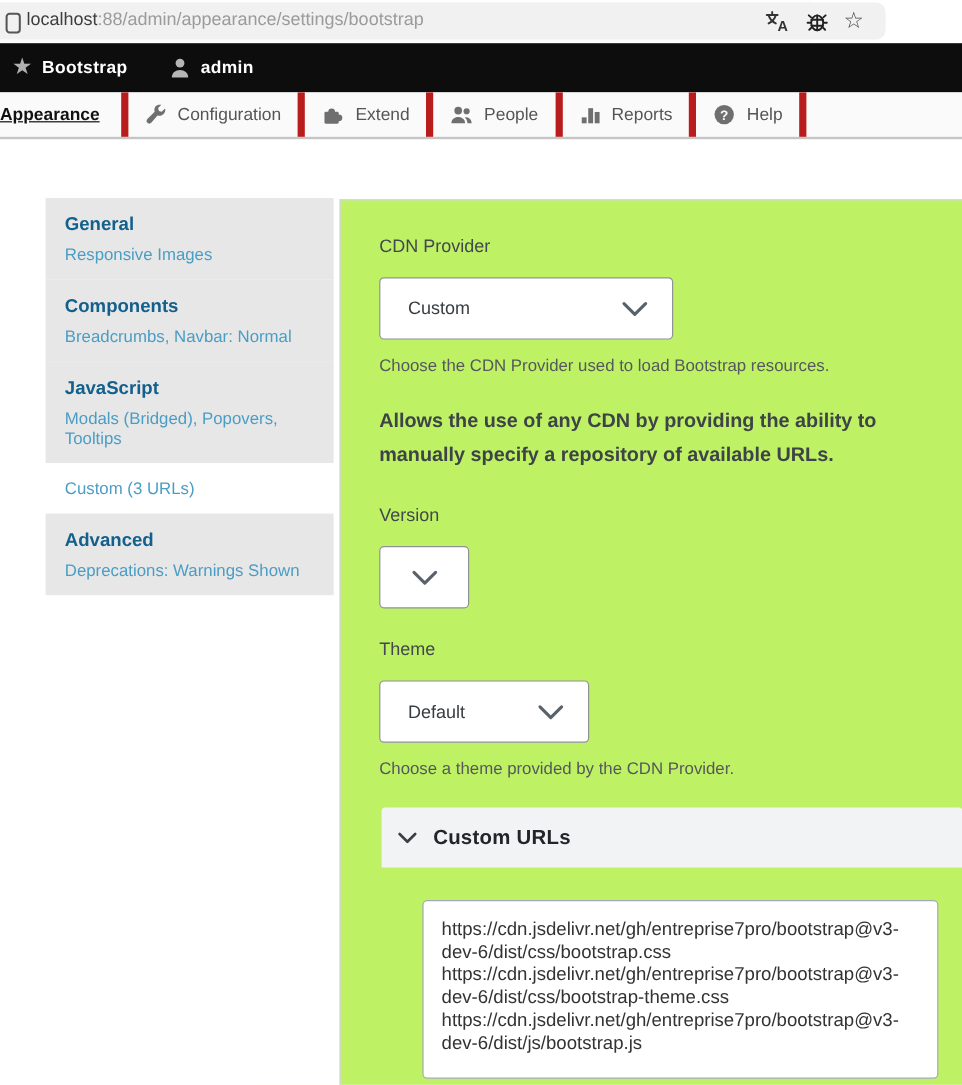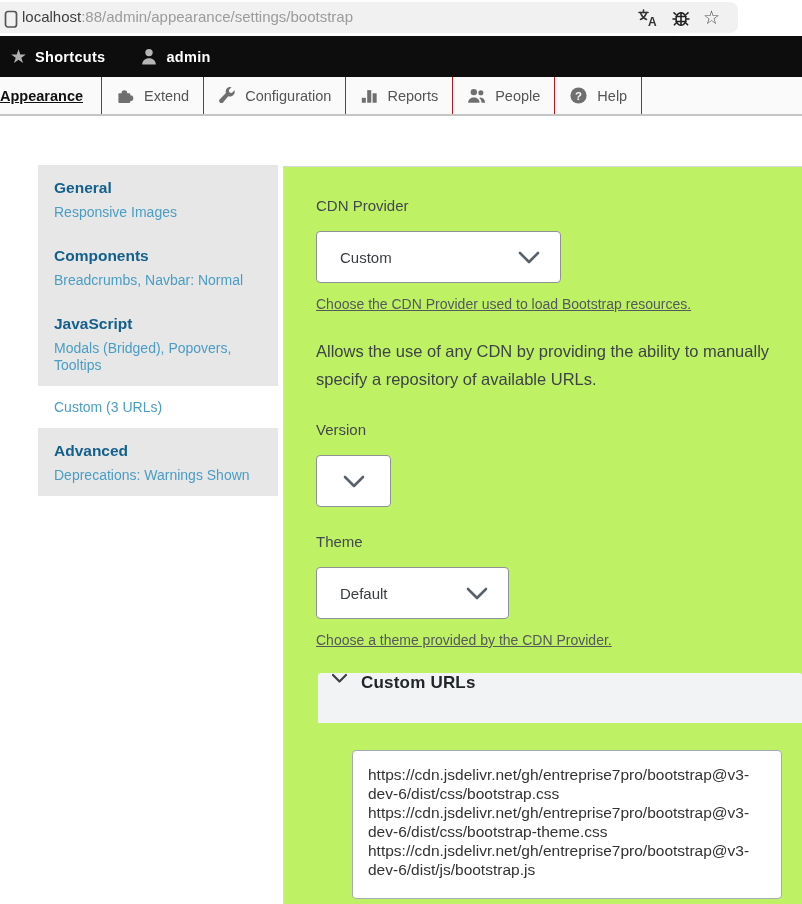--- a/index.html
+++ b/index.html
@@ -21,21 +21,21 @@
                display:flex; align-items:center; color:#fff; font-weight:bold; font-size:14.5px; }
   .admin-bar .star { color:#b0b0b0; font-size:19px; margin-left:10px; line-height:1; }
   .admin-bar .shortcuts-label { margin-left:8px; letter-spacing:.3px; }
   .admin-bar .user-ico { margin-left:34px; }
   .admin-bar .user-label { margin-left:7px; letter-spacing:.3px; }
 
   
   .menu-bar { position:absolute; top:77px; left:0; width:802px; height:39px; background:#fafafa;
               border-bottom:2px solid #c5c5c5; display:flex; align-items:stretch;
               font-size:14.5px; color:#555; }
-  .menu-item { display:flex; align-items:center; gap:9px; border-right:1px solid #b91c1c;
+  .menu-item { display:flex; align-items:center; gap:9px; border-right:6px solid #b91c1c;
                padding:0 14px; white-space:nowrap; }
   .menu-item.first { padding-left:0; padding-right:18px; font-weight:bold; color:#111; }
   .menu-item.first .lbl { text-decoration:underline; }
   .menu-item svg { flex:0 0 auto; }
   .menu-spacer { flex:1; }
 
   
   .vtabs { position:absolute; left:38px; top:165px; width:240px; }
   .vtab { background:#e7e7e7; padding:13px 16px 12px 16px; cursor:pointer; }
   .vtab.active { background:#ffffff; }
@@ -45,29 +45,29 @@
   
   .pane { position:absolute; left:283px; top:166px; width:519px; height:738px;
           border-top:1px solid #d6d6d6; border-left:1px solid #d6d6d6;
           padding:30px 0 0 32px; background:#bef264; }
   .field-label { font-size:15px; color:#43484e; margin-bottom:17px; }
   .select-box { height:52px; border:1px solid #8e9297; border-radius:4px; background:#fff;
                 display:flex; align-items:center; justify-content:space-between;
                 padding:0 20px 0 23px; font-size:15px; color:#383d42; cursor:pointer; }
   .select-box.cdn { width:245px; }
   .select-box.version { width:75px; justify-content:center; padding:0; }
-  .select-box.theme { width:193px; }
-  .field-desc { font-size:14px; color:#55585c; margin-top:13px;text-decoration:underline; }
-  .intro { font-size:16.5px; color:#3e4348; line-height:28px; width:482px; margin-top:25px; }
+  .select-box.theme { width:175px; }
+  .field-desc { font-size:14px; color:#55585c; margin-top:13px; }
+  .intro { font-size:16.5px; color:#3e4348; line-height:28px; width:482px; margin-top:25px;font-weight:bold; }
   .spacer28 { height:28px; } .spacer26 { height:26px; }
 
   
   .details { margin-top:25px; margin-left:2px; width:484px; }
   .details-summary { height:50px; background:#f2f3f5; border-radius:3px 3px 0 0;
-                     display:flex; align-items:flex-start; padding-left:13px; cursor:pointer; }
+                     display:flex; align-items:center; padding-left:13px; cursor:pointer; }
   .details-summary .title { font-size:17px; font-weight:bold; color:#222529; margin-left:13px; letter-spacing:.2px; }
   .details-body { padding:27px 0 0 34px; position:relative; }
   .urls-textarea { width:430px; height:149px; border:1px solid #a3aab4; border-radius:4px;
                    padding:14px 14px 0 15px; font-family:"Liberation Sans","DejaVu Sans",sans-serif;
                    font-size:15.5px; line-height:19px; color:#333; resize:none; outline:none;
                    overflow:hidden; background:#fff; display:block; }
 </style>
 </head>
 <body>
 
@@ -94,68 +94,68 @@
           <path d="M4.9 6.5L3 4.8M15.1 6.5L17 4.8M4.4 11H2M15.6 11H18M5.2 15L3.4 16.8M14.8 15l1.8 1.8"></path>
         </g>
       </svg>
       <span class="star-outline">☆</span>
     </div>
   </div>
 </div>
 
 <div class="admin-bar">
   <span class="star">★</span>
-  <span class="shortcuts-label">Shortcuts</span>
+  <span class="shortcuts-label">Bootstrap</span>
   <svg class="user-ico" width="20" height="20" viewBox="0 0 20 20">
     <circle cx="10" cy="5.6" r="3.7" fill="#b5b5b5"></circle>
     <path d="M3.2 17.5c0-3.8 3-6.2 6.8-6.2s6.8 2.4 6.8 6.2z" fill="#b5b5b5"></path>
   </svg>
   <span class="user-label">admin</span>
 </div>
 
 <div class="menu-bar">
   <div class="menu-item first">
     <span class="lbl">Appearance</span>
+  </div>
+  <div class="menu-item">
+    <svg width="18" height="18" viewBox="0 0 20 20">
+      <path fill="#6f6f6f" d="M18.6 5.2c0-.5-.1-1-.3-1.5l-3 3-2.6-.7-.7-2.6 3-3c-.5-.2-1-.3-1.5-.3-2.8 0-5 2.2-5 5 0 .6.1 1.1.3 1.6L2 13.5c-1 1-1 2.6 0 3.6s2.6 1 3.6 0l5.8-6.8c.5.2 1 .3 1.6.3 2.9 0 5.6-2.4 5.6-5.4z"></path>
+    </svg>
+    <span>Configuration</span>
   </div>
   <div class="menu-item">
     <svg width="19" height="18" viewBox="0 0 20 19">
       <g fill="#6f6f6f">
         <rect x="2.5" y="6.5" width="12.5" height="10.5" rx="1.2"></rect>
         <circle cx="8.8" cy="6.5" r="3"></circle>
         <circle cx="15.2" cy="11.8" r="3"></circle>
       </g>
     </svg>
     <span>Extend</span>
-  </div>
-  <div class="menu-item">
-    <svg width="18" height="18" viewBox="0 0 20 20">
-      <path fill="#6f6f6f" d="M18.6 5.2c0-.5-.1-1-.3-1.5l-3 3-2.6-.7-.7-2.6 3-3c-.5-.2-1-.3-1.5-.3-2.8 0-5 2.2-5 5 0 .6.1 1.1.3 1.6L2 13.5c-1 1-1 2.6 0 3.6s2.6 1 3.6 0l5.8-6.8c.5.2 1 .3 1.6.3 2.9 0 5.6-2.4 5.6-5.4z"></path>
-    </svg>
-    <span>Configuration</span>
-  </div>
-  <div class="menu-item">
-    <svg width="18" height="18" viewBox="0 0 20 20">
-      <g fill="#6f6f6f">
-        <rect x="2" y="12" width="4.5" height="5.5"></rect>
-        <rect x="8" y="3.5" width="4.5" height="14"></rect>
-        <rect x="14" y="7" width="4.5" height="10.5"></rect>
-      </g>
-    </svg>
-    <span>Reports</span>
   </div>
   <div class="menu-item">
     <svg width="19" height="18" viewBox="0 0 20 19">
       <g fill="#6f6f6f">
         <circle cx="7.2" cy="5.4" r="3.4"></circle>
         <path d="M1.2 16.5c0-3.3 2.7-5.4 6-5.4s6 2.1 6 5.4z"></path>
         <circle cx="14.6" cy="6" r="2.7"></circle>
         <path d="M14.3 11.2c2.7.3 4.7 2.2 4.7 5.3h-3.6c-.2-2.2-1.1-4-2.6-5z"></path>
       </g>
     </svg>
     <span>People</span>
+  </div>
+  <div class="menu-item">
+    <svg width="18" height="18" viewBox="0 0 20 20">
+      <g fill="#6f6f6f">
+        <rect x="2" y="12" width="4.5" height="5.5"></rect>
+        <rect x="8" y="3.5" width="4.5" height="14"></rect>
+        <rect x="14" y="7" width="4.5" height="10.5"></rect>
+      </g>
+    </svg>
+    <span>Reports</span>
   </div>
   <div class="menu-item">
     <svg width="19" height="19" viewBox="0 0 20 20">
       <circle cx="10" cy="10" r="8.5" fill="#6f6f6f"></circle>
       <text x="10" y="14.4" text-anchor="middle" font-size="12" font-weight="bold" fill="#fafafa" font-family="Liberation Sans, sans-serif">?</text>
     </svg>
     <span>Help</span>
   </div>
   <div class="menu-spacer"></div>
 </div>

